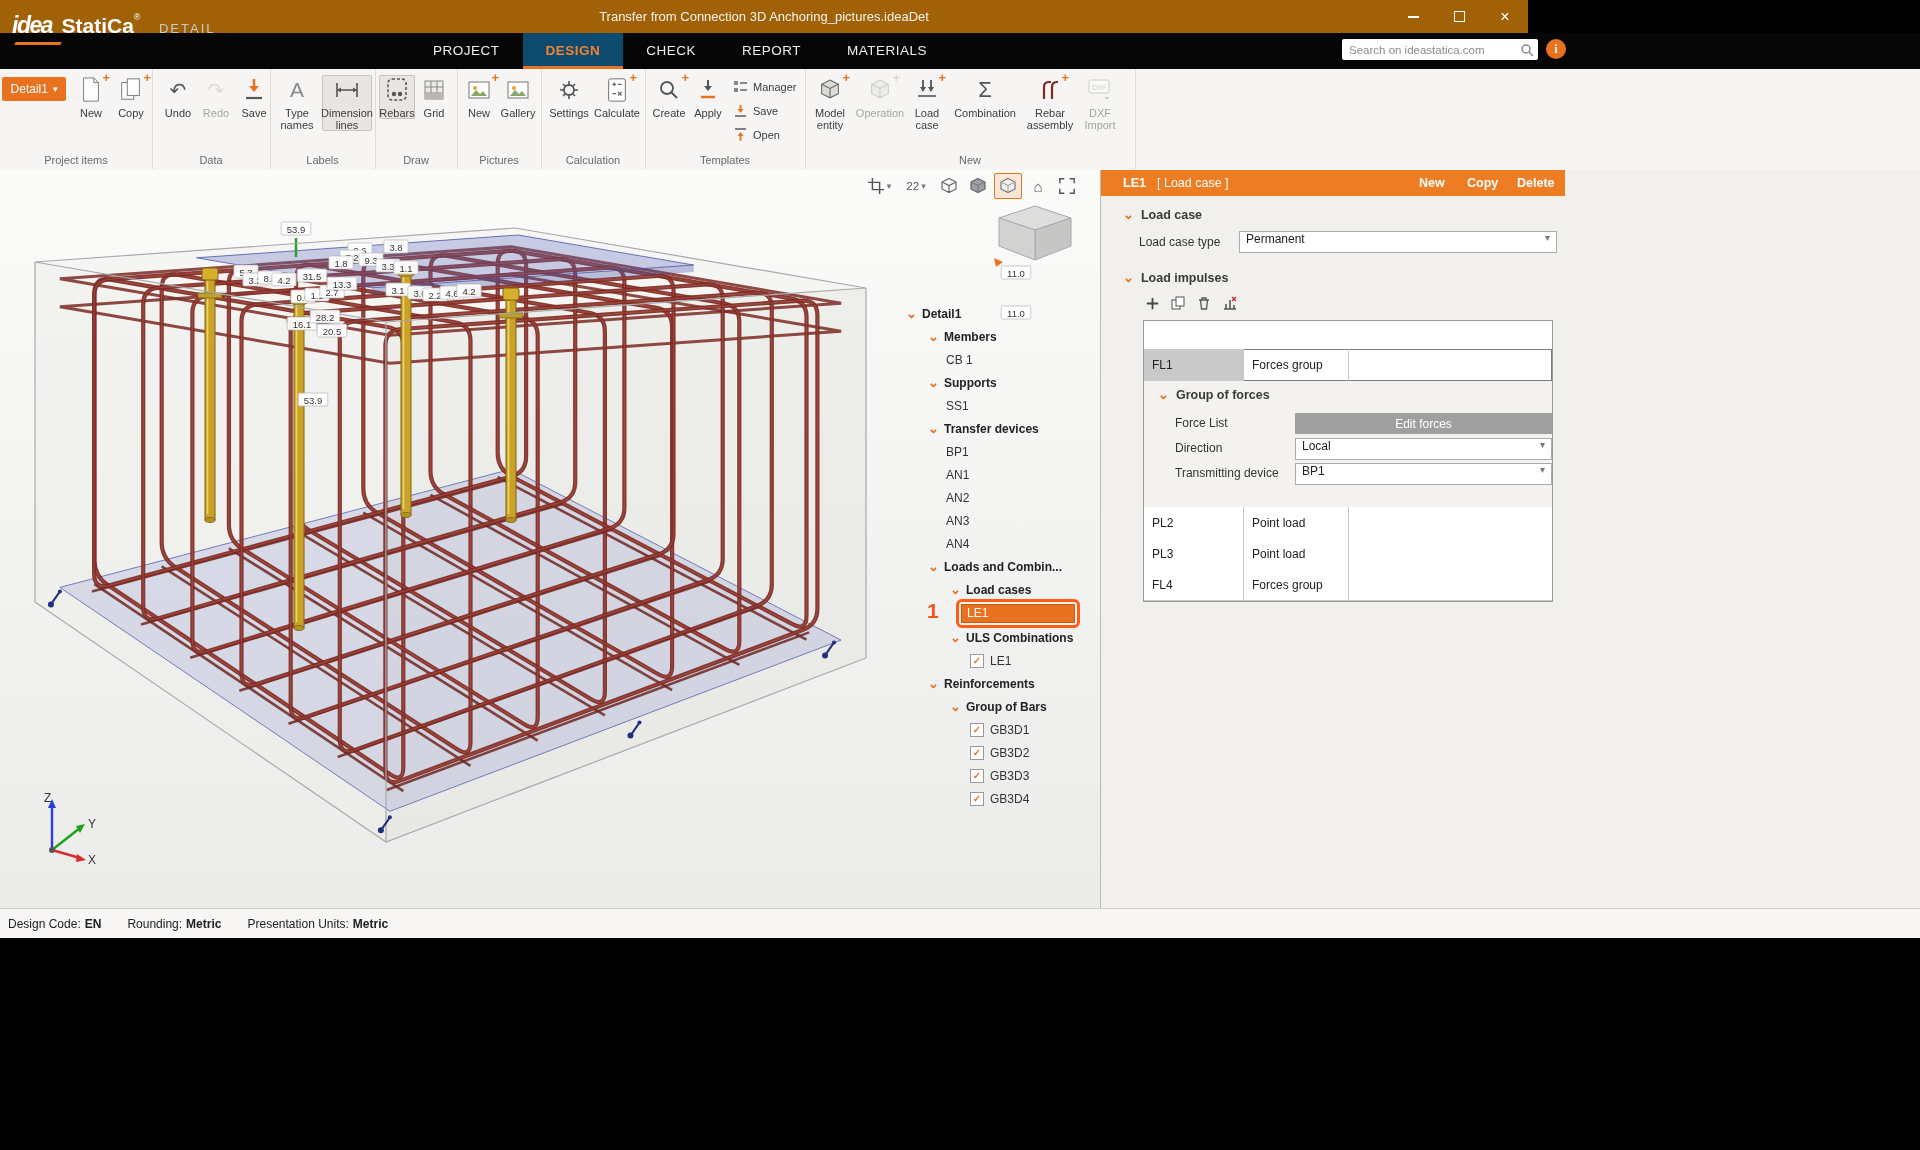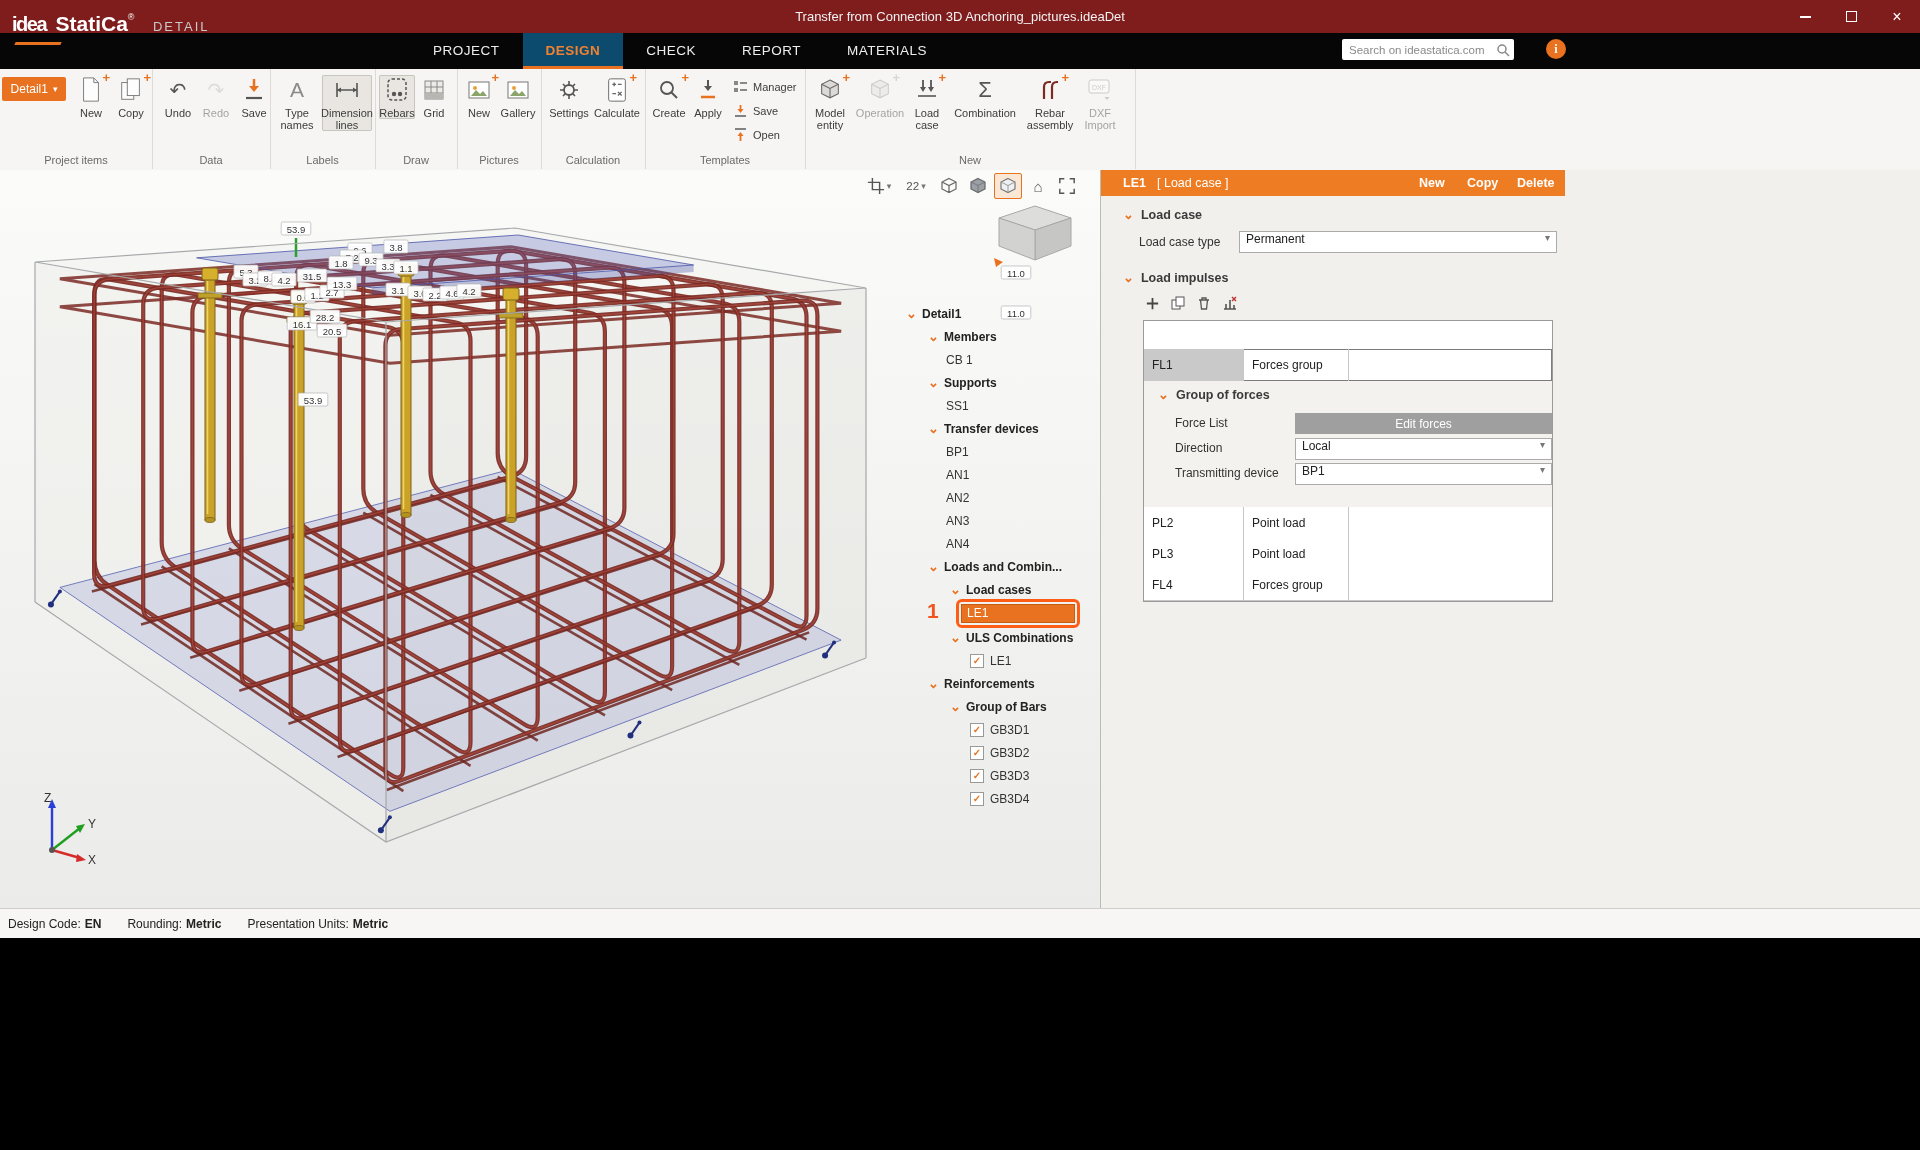--- a/index.html
+++ b/index.html
@@ -1,35 +1,35 @@
 <!DOCTYPE html>
 <html><head>
 <meta charset="utf-8">
 <style>
   html,body{margin:0;padding:0}
   body{width:1920px;height:1150px;background:#000;font-family:"Liberation Sans",sans-serif;position:relative;overflow:hidden}
   
-  .titlebar{position:absolute;left:0;top:0;width:1920px;height:33px;background:#7f1d1d;color:#fff}
+  .titlebar{position:absolute;left:0;top:0;width:1528px;height:33px;background:#a16207;color:#fff}
   .tb-title{position:absolute;left:0;right:0;top:0;height:33px;line-height:33px;text-align:center;font-size:13px;color:#f2f2f2}
   .tb-controls{position:absolute;right:0;top:0;display:flex;height:33px}
   .tb-btn{width:46px;height:33px;display:flex;align-items:center;justify-content:center}
   .ic-min{width:11px;height:2px;background:#fff}
   .ic-max{width:9px;height:9px;border:1.3px solid #fff}
   .ic-close{font-size:16px;color:#fff;line-height:16px}
   .menubar{position:absolute;left:0;top:33px;width:1920px;height:36px;background:#060606}
   .brand{position:absolute;left:12px;top:12px;color:#fff;white-space:nowrap;z-index:5}
-  .brand-idea{font-size:20px;font-weight:800;letter-spacing:-1.5px}
+  .brand-idea{font-size:23px;font-weight:800;font-style:italic;letter-spacing:-1.5px}
   .brand-swoosh{position:absolute;left:3px;top:30px;width:46px;height:3px;background:#e8721f;transform:skewX(-25deg)}
   .brand-statica{font-size:21px;font-weight:bold;margin-left:5px}
   .brand-reg{font-size:9px;vertical-align:top}
   .brand-module{font-size:13px;color:#c9c9c9;letter-spacing:2px;margin-left:14px}
   .tabs{position:absolute;left:410px;top:33px;height:36px;display:flex}
   .tab{padding:0 23px;line-height:36px;font-size:13.5px;color:#ededed;letter-spacing:.5px}
   .tab.active{color:#f08232;background:#0c4a6e;box-shadow:inset 0 -3px 0 #e8721f;font-weight:bold}
-  .search{position:absolute;left:1342px;top:39px;width:172px;height:21px;background:#fff;border-radius:2px;display:flex;align-items:center}
+  .search{position:absolute;left:1342px;top:39px;width:196px;height:21px;background:#fff;border-radius:2px;display:flex;align-items:center}
   .search-ph{flex:1;padding-left:7px;font-size:11.5px;color:#8a8a8a;white-space:nowrap;overflow:hidden}
   .search svg{margin-right:4px}
   .info-badge{position:absolute;left:1546px;top:39px;width:20px;height:20px;border-radius:50%;background:#e8721f;color:#fff;font-size:12px;font-weight:bold;text-align:center;line-height:20px;font-family:"Liberation Serif",serif}
   
   .ribbon{position:absolute;left:0;top:69px;width:1920px;height:101px;background:#f6f5f3;border-bottom:1px solid #cfccc8}
   .rgroup{position:absolute;top:0;height:100px;border-right:1px solid #dedbd7}
   .rg-label{position:absolute;bottom:3px;width:100%;text-align:center;font-size:11px;color:#6a6a6a;white-space:nowrap}
   .rbtn{position:absolute;top:6px;display:flex;flex-direction:column;align-items:center;gap:2px}
   .ric{height:30px;display:flex;align-items:center;justify-content:center;position:relative}
   .ric svg{display:block}

